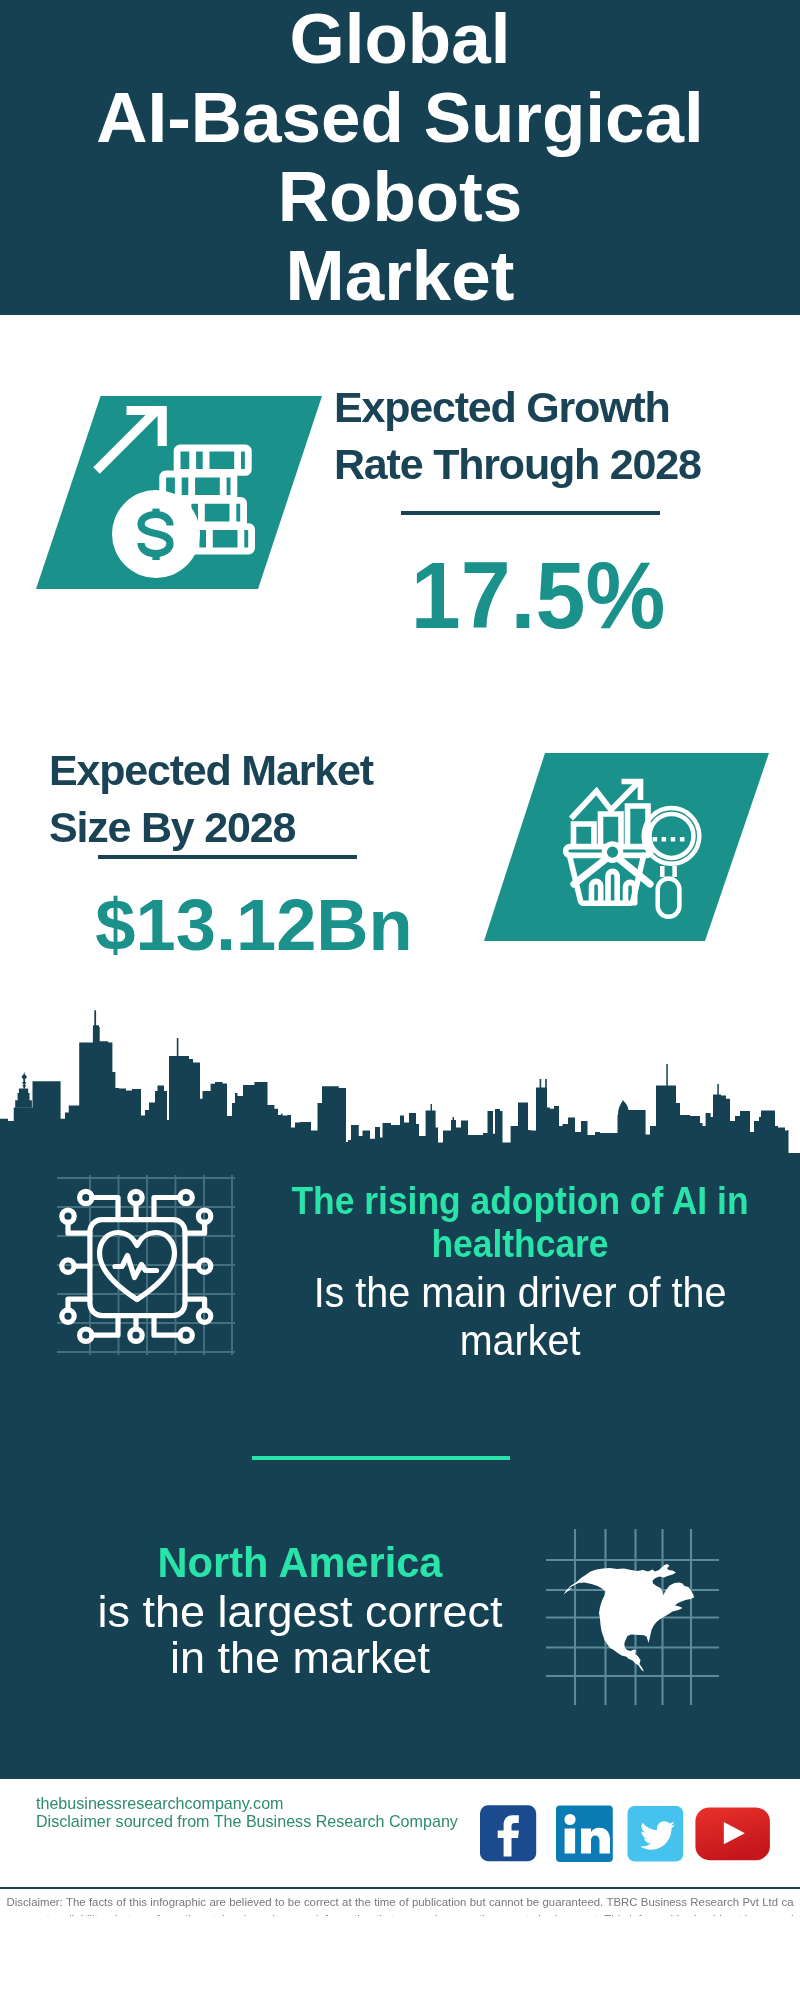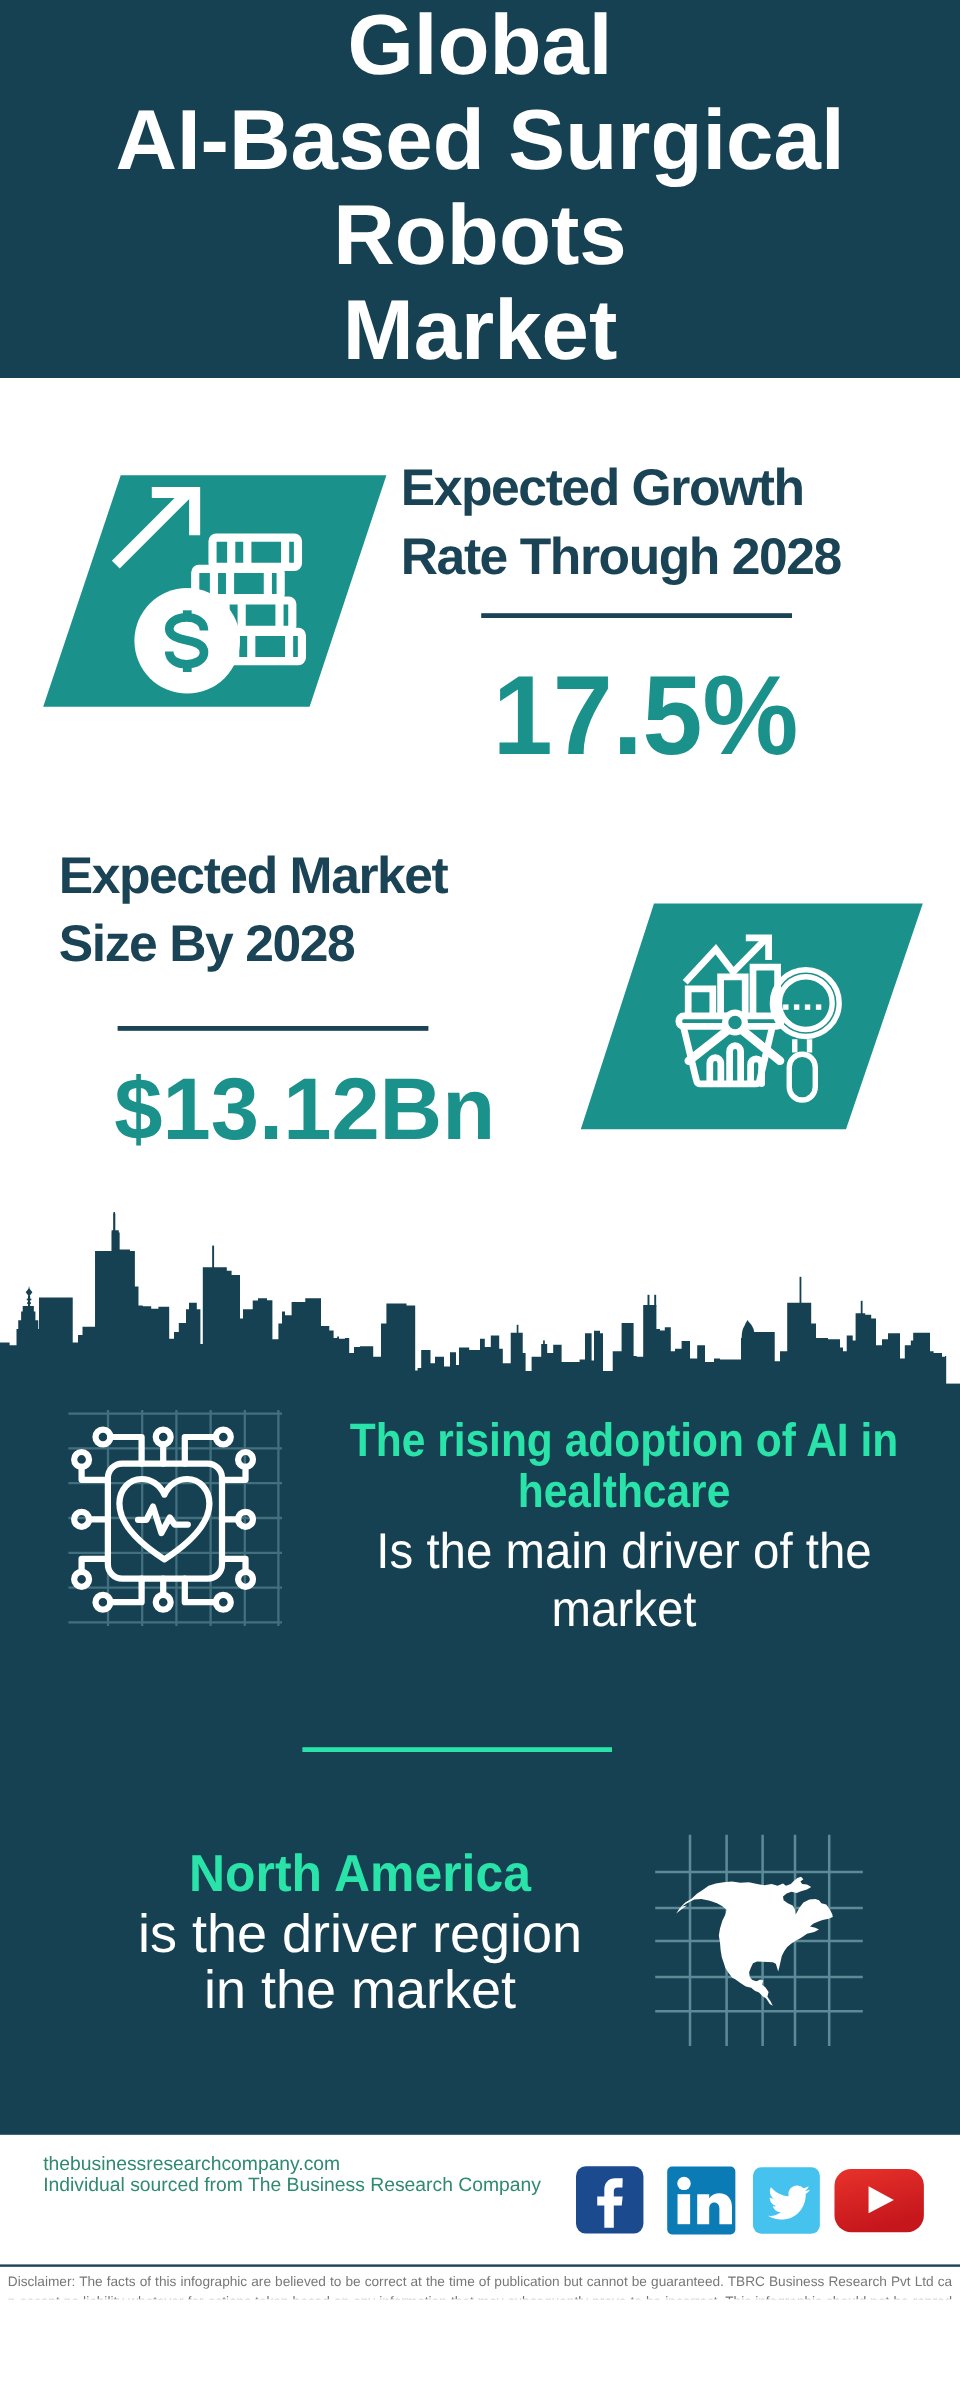--- a/index.html
+++ b/index.html
@@ -118,21 +118,21 @@
         <path d="M662.3,866 v11 M674.6,866 v11"></path>
         <rect x="657.7" y="878.6" width="21.7" height="38.1" rx="10.8"></rect>
       </g>
       <g fill="#ffffff">
         <rect x="652.6" y="837" width="4.5" height="4.5"></rect>
         <rect x="661.6" y="837" width="4.5" height="4.5"></rect>
         <rect x="670.7" y="837" width="4.5" height="4.5"></rect>
         <rect x="679.9" y="837" width="4.5" height="4.5"></rect>
       </g>
     </svg>
-    <div class="stat-head" style="left:49px;top:702px;width:410px;">Expected Market<br>Size By 2028</div>
+    <div class="stat-head" style="left:49px;top:742px;width:410px;">Expected Market<br>Size By 2028</div>
     <div class="rule" style="left:98px;top:855px;width:259px;"></div>
     <div class="stat-val" style="left:54px;top:884px;width:400px;font-size:73px;line-height:82px;transform:scaleX(0.99);">$13.12Bn</div>
   </div>
 
   <svg class="skyline" style="position:absolute;left:0;top:1010px;width:800px;height:150px;" viewBox="0 1010 800 150">
     <path fill="#164152" d="M0,1155 L0,1118.75 L8,1118.75 L8,1121 L13.75,1121 L13.75,1107.5 L31.9,1107.5 L31.9,1107.5 L32.5,1107.5 L32.5,1081.25 L60.6,1081.25 L60.6,1118.75 L65,1118.75 L65,1112.5 L68.75,1112.5 L68.75,1105.6 L79.2,1105.6 L79.2,1042.6 L91.2,1042.6 L91.2,1042.6 L92.9,1042.6 L92.9,1027 L93,1027 L93,1025.3 L98.2,1025.3 L98.2,1025.3 L99,1025.3 L99,1027 L99.7,1027 L99.7,1041.2 L108.3,1041.2 L108.3,1042.6 L112.4,1042.6 L112.4,1072 L115.4,1072 L115.4,1088 L119,1088 L119,1088.5 L126,1088.5 L126,1090.6 L132,1090.6 L132,1089 L141,1089 L141,1115.6 L145,1115.6 L145,1110 L149,1110 L149,1102.5 L155,1102.5 L155,1091 L157.5,1091 L157.5,1085.6 L164,1085.6 L164,1091 L167,1091 L167,1120 L169,1120 L169,1056 L189,1056 L189,1059 L193,1059 L193,1062.5 L200,1062.5 L200,1098.75 L202.5,1098.75 L202.5,1091 L210.6,1091 L210.6,1083.75 L215,1083.75 L215,1081.9 L222.5,1081.9 L222.5,1083.5 L227,1083.5 L227,1116 L232,1116 L232,1103 L235,1103 L235,1093 L237.5,1093 L237.5,1096 L243,1096 L243,1085 L254.4,1085 L254.4,1081.9 L267.5,1081.9 L267.5,1105 L274.4,1105 L274.4,1108.75 L278,1108.75 L278,1115 L281,1115 L281,1113.75 L282.5,1113.75 L282.5,1115.6 L287.5,1115.6 L287.5,1115 L291,1115 L291,1127.5 L295,1127.5 L295,1122.5 L300,1122.5 L300,1121.9 L311,1121.9 L311,1130.6 L317.5,1130.6 L317.5,1103 L322,1103 L322,1086.25 L338.75,1086.25 L338.75,1088 L346,1088 L346,1142 L348,1142 L348,1140 L351,1140 L351,1125 L358.75,1125 L358.75,1136 L362.5,1136 L362.5,1130.6 L370,1130.6 L370,1138.75 L375,1138.75 L375,1126.9 L380,1126.9 L380,1137.5 L382.5,1137.5 L382.5,1123 L391,1123 L391,1125 L400,1125 L400,1115.6 L404,1115.6 L404,1122.5 L409,1122.5 L409,1113 L416,1113 L416,1124 L419,1124 L419,1136 L425.6,1136 L425.6,1110.6 L435.6,1110.6 L435.6,1127.5 L438,1127.5 L438,1142.5 L443,1142.5 L443,1130.6 L451,1130.6 L451,1120 L456,1120 L456,1127.5 L461,1127.5 L461,1120.6 L468,1120.6 L468,1135 L483,1135 L483,1133 L487.5,1133 L487.5,1111 L493,1111 L493,1133.75 L495,1133.75 L495,1109 L500,1109 L500,1111 L502.5,1111 L502.5,1142.5 L510.6,1142.5 L510.6,1126 L518,1126 L518,1102.5 L528,1102.5 L528,1130 L530.6,1130 L530.6,1130.6 L536,1130.6 L536,1087.5 L547,1087.5 L547,1107.5 L550,1107.5 L550,1108.75 L554,1108.75 L554,1106 L559,1106 L559,1126 L562.5,1126 L562.5,1124 L568,1124 L568,1117.5 L575,1117.5 L575,1132 L581,1132 L581,1121 L587.5,1121 L587.5,1135 L595,1135 L595,1132 L600,1132 L600,1133 L617.5,1133 L617.5,1115 L628,1115 L628,1110 L645.6,1110 L645.6,1134.4 L650,1134.4 L650,1126 L656,1126 L656,1085.6 L676,1085.6 L676,1103 L680,1103 L680,1115 L690,1115 L690,1116 L700,1116 L700,1123 L702.5,1123 L702.5,1126 L705.6,1126 L705.6,1113 L710.6,1113 L710.6,1117 L713,1117 L713,1094.4 L721,1094.4 L721,1095.6 L726,1095.6 L726,1098.75 L730,1098.75 L730,1121 L735,1121 L735,1116 L740,1116 L740,1111 L750,1111 L750,1132 L754,1132 L754,1121 L759,1121 L759,1117 L761,1117 L761,1110.6 L775,1110.6 L775,1126 L778,1126 L778,1127.5 L785,1127.5 L785,1130.6 L787.5,1130.6 L787.5,1130 L788.5,1130 L788.5,1153.5 L800,1153.5 L800,1155 Z"></path>
     <g fill="#164152">
 
       <path d="M20.5,1088.4 h7.7 v4.6 h1.3 v7.3 h2.4 v7.4 h-16.7 v-7.4 h2.4 v-7.3 h1.3 v-4.6 z"></path>
       <rect x="23.3" y="1079.5" width="1.8" height="9"></rect>
@@ -208,32 +208,32 @@
     </svg>
 
     <div class="drv-hl" style="left:250px;top:1179px;width:540px;">The rising adoption of AI in healthcare</div>
     <div class="drv-sub" style="left:280px;top:1269px;width:480px;">Is the main driver of the market</div>
   </div>
 
   <div class="teal-rule" style="left:252px;top:1456px;width:258px;"></div>
 
   <div>
     <div class="drv-hl2" style="left:50px;top:1539px;width:500px;">North America</div>
-    <div class="drv-sub2" style="left:95px;top:1589px;width:410px;">is the driver region in the market</div>
+    <div class="drv-sub2" style="left:95px;top:1589px;width:410px;">is the largest correct in the market</div>
     <svg style="position:absolute;left:540px;top:1520px;" width="180" height="190" viewBox="540 1520 180 190">
       <g stroke="#5c8a97" stroke-width="2.1" fill="none">
         <path d="M575,1529 V1705 M605.5,1529 V1705 M635.5,1529 V1705 M662.5,1529 V1705 M691,1529 V1705"></path>
         <path d="M546,1560 H719 M546,1590 H719 M546,1617.5 H719 M546,1647.5 H719 M546,1676 H719"></path>
       </g>
       <path fill="#ffffff" d="M563.5,1594.5 L568.0,1591.0 L572.5,1588.0 L567.5,1589.0 L571.0,1585.5 L576.0,1582.5 L581.0,1578.0 L585.5,1575.0 L590.5,1571.5 L596.5,1569.5 L603.0,1568.5 L610.0,1568.0 L617.0,1569.0 L624.0,1568.5 L631.0,1570.0 L637.0,1571.0 L643.0,1570.0 L648.0,1571.5 L652.5,1569.5 L655.0,1571.5 L659.0,1570.0 L661.5,1567.5 L664.5,1565.0 L667.5,1564.0 L669.5,1566.0 L667.0,1568.0 L668.5,1570.0 L672.5,1570.5 L676.0,1572.5 L672.5,1574.5 L667.5,1576.0 L664.0,1577.5 L659.5,1576.5 L655.5,1578.0 L652.5,1580.5 L653.0,1583.5 L656.5,1586.0 L660.5,1588.0 L662.5,1591.5 L663.0,1596.0 L661.5,1598.0 L663.5,1594.5 L666.0,1590.0 L669.5,1585.5 L674.5,1583.0 L679.5,1582.5 L682.5,1583.5 L684.5,1586.0 L688.5,1587.0 L691.0,1590.5 L693.5,1595.0 L694.0,1597.5 L690.5,1599.0 L685.5,1600.0 L681.5,1601.5 L678.0,1603.0 L675.0,1605.5 L679.5,1606.5 L682.5,1608.0 L678.5,1610.0 L672.5,1611.5 L668.0,1614.5 L663.5,1617.0 L659.5,1619.5 L656.0,1622.5 L653.5,1626.0 L651.5,1630.0 L650.5,1634.5 L649.5,1639.0 L648.5,1643.0 L647.5,1639.5 L646.5,1636.5 L644.0,1635.2 L640.0,1635.0 L635.5,1634.8 L631.0,1634.5 L627.5,1636.0 L625.8,1639.5 L624.3,1643.5 L624.8,1647.5 L627.0,1650.0 L630.5,1651.0 L633.5,1649.5 L636.0,1650.5 L635.0,1654.0 L637.8,1656.0 L640.5,1660.0 L639.5,1664.0 L642.0,1667.5 L644.0,1671.5 L641.5,1670.0 L638.5,1665.5 L635.5,1663.5 L632.5,1660.5 L629.0,1659.0 L626.0,1656.5 L621.5,1655.5 L617.0,1652.5 L613.0,1649.5 L610.0,1648.0 L607.0,1644.0 L604.5,1640.0 L603.0,1635.5 L601.5,1631.0 L600.5,1625.0 L600.0,1619.0 L599.0,1613.0 L600.0,1607.0 L602.0,1600.5 L604.5,1595.5 L605.5,1591.5 L602.0,1588.5 L597.5,1586.0 L591.5,1584.0 L584.5,1582.5 L578.5,1583.0 L572.5,1586.0 L566.5,1590.0 Z"></path>
     </svg>
   </div>
 
   <div>
-    <div class="foot-txt" style="left:36px;top:1811px;">Individual sourced from The Business Research Company</div>
+    <div class="foot-txt" style="left:36px;top:1811px;">Disclaimer sourced from The Business Research Company</div>
     <div class="foot-txt" style="left:36px;top:1793px;">thebusinessresearchcompany.com</div>
 
     <svg style="position:absolute;left:470px;top:1800px;" width="310" height="70" viewBox="470 1800 310 70">
       <g>
         <rect x="480" y="1805.3" width="56.2" height="55.9" rx="8" fill="#1b4a8f"></rect>
         <path fill="#ffffff" d="M518.9,1815.2 h-6.2 c-5.6,0 -9.1,3.8 -9.1,9.6 v5.7 h-5.9 v7.4 h5.9 v18.5
                  h7.9 v-18.5 h6.6 l0.8,-7.4 h-7.4 v-4.4 c0,-1.9 0.9,-3.1 3.3,-3.1 h3.9 z"></path>
       </g>
       <g>
         <rect x="556" y="1805.5" width="56.8" height="56.5" rx="4" fill="#0b7bb5"></rect>

